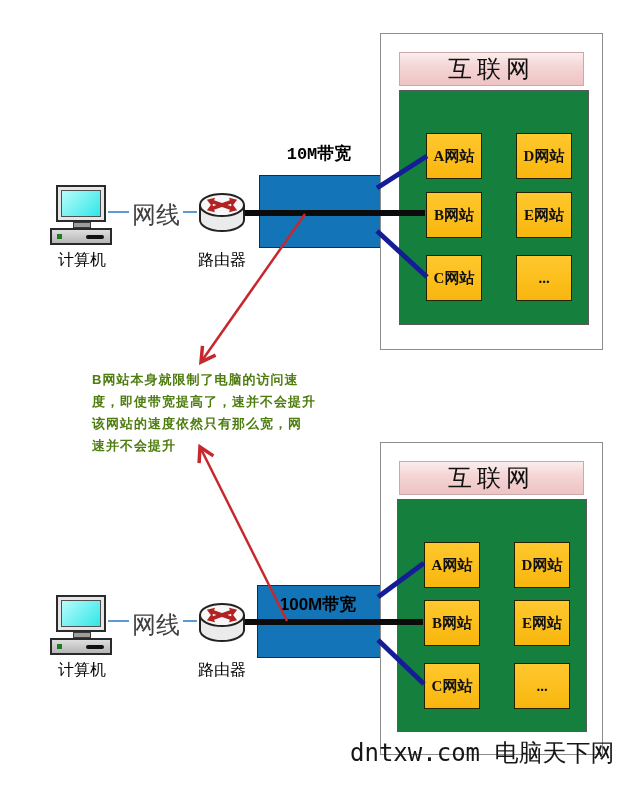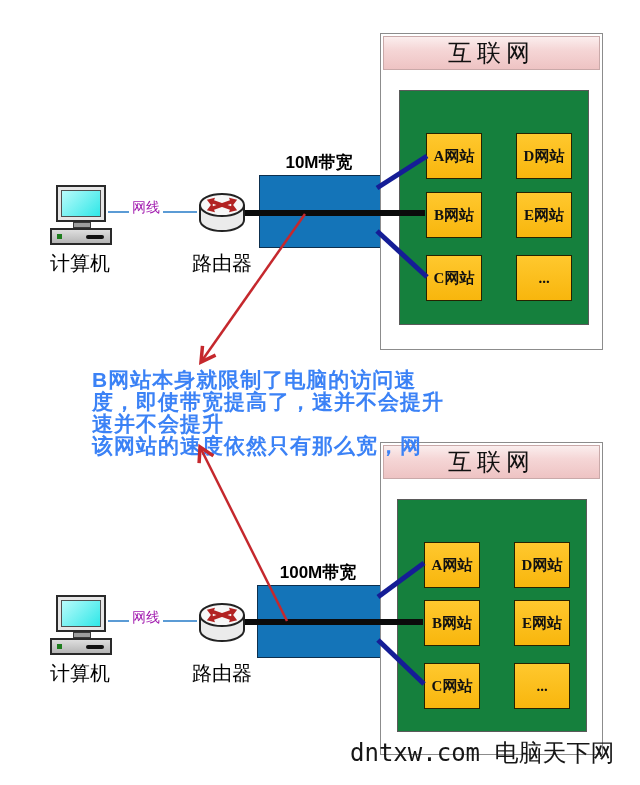--- a/index.html
+++ b/index.html
@@ -7,21 +7,21 @@
     position:relative;width:640px;height:785px;background:#fff;overflow:hidden;
     font-family:"Liberation Sans",sans-serif;
   }
   svg.overlay{position:absolute;left:0;top:0;pointer-events:none;}
   #connector-layer{z-index:2;}
   #red-layer{z-index:5;}
 
   
   .inet{position:absolute;width:221px;background:#ffffff;border:1px solid #8c8c8c;z-index:1;}
   .inet-header{
-    margin:2px;height:32px;border:1px solid #c9a9a9;
+    margin:18px;height:32px;border:1px solid #c9a9a9;
     background:linear-gradient(180deg,#fbeeee 0%,#f5d6d6 40%,#eec3c3 100%);
     display:flex;align-items:center;justify-content:center;
     font-family:"Liberation Serif",serif;font-size:24px;letter-spacing:5px;color:#111;
   }
   .inet-inner{position:absolute;background:#15803d;border:1px solid #5a5a5a;}
   .site{
     position:absolute;width:54px;height:44px;background:linear-gradient(180deg,#ffc82e,#f8b60d);
     border:1px solid #262200;display:flex;align-items:center;justify-content:center;
     font-family:"Liberation Serif",serif;font-weight:bold;font-size:15px;color:#111;
   }
@@ -35,38 +35,38 @@
 
   
   .computer{position:absolute;width:64px;z-index:3;}
   .monitor{position:relative;margin-left:6px;width:46px;height:33px;background:#e6e6e6;border:2px solid #2a2a2a;}
   .screen{position:absolute;left:3px;top:3px;right:3px;bottom:3px;background:linear-gradient(135deg,#b8fbfb,#2fe7e7);border:1px solid #4f4f4f;}
   .mon-stand{width:16px;height:4px;background:#9d9d9d;border:1px solid #3a3a3a;margin:0 auto;}
   .case{position:relative;width:58px;height:13px;background:linear-gradient(#dedede,#b5b5b5);border:2px solid #2a2a2a;}
   .led{position:absolute;left:5px;top:4px;width:5px;height:5px;background:#1d7d1d;}
   .slot{position:absolute;right:6px;top:5px;width:18px;height:4px;background:#101010;border-radius:2px;}
   .dev-label{
-    margin-top:5px;text-align:left;font-family:"Liberation Serif",serif;
-    font-size:20px;color:#000;white-space:nowrap;
+    margin-top:5px;text-align:center;font-family:"Liberation Serif",serif;
+    font-size:16px;color:#000;white-space:nowrap;
   }
 
   
   .router{position:absolute;width:60px;z-index:3;text-align:center;}
   .router .dev-label{margin-top:8px;}
 
   
   .cable-label{
     position:absolute;z-index:3;background:#fff;padding:0 3px;
-    font-family:"Liberation Serif",serif;font-size:14px;color:#a21caf;white-space:nowrap;text-align:right;
+    font-family:"Liberation Serif",serif;font-size:24px;color:#404040;white-space:nowrap;text-align:right;
   }
 
   
   .annotation{
     position:absolute;left:92px;top:369px;z-index:4;
-    color:#3b82f6;font-weight:bold;font-size:21px;line-height:22px;letter-spacing:1px;
+    color:#4d7c0f;font-weight:bold;font-size:13px;line-height:22px;letter-spacing:1px;
     font-family:"Liberation Sans",sans-serif;
   }
   .annotation span{display:block;white-space:nowrap;}
 
   
   .watermark{
     position:absolute;left:350px;top:737px;z-index:6;color:#161616;
     font-family:"DejaVu Sans Mono",monospace;font-size:24px;white-space:nowrap;
   }
 </style>
@@ -114,39 +114,39 @@
           <path d="M-16,0 L-9,-4.6 L-9,-1.8 L9,-1.8 L9,-4.6 L16,0 L9,4.6 L9,1.8 L-9,1.8 L-9,4.6 Z"></path>
         </g>
         <g transform="translate(25,14) rotate(19)">
           <path d="M-16,0 L-9,-4.6 L-9,-1.8 L9,-1.8 L9,-4.6 L16,0 L9,4.6 L9,1.8 L-9,1.8 L-9,4.6 Z"></path>
         </g>
       </g>
     </svg>
     <div class="dev-label">路由器</div>
   </div>
 
-  <div class="bandlabel" style="left:259px;top:151px;width:120px;">10M带宽</div>
+  <div class="bandlabel" style="left:259px;top:142px;width:120px;font-family:Liberation Mono, monospace;">10M带宽</div>
 
   <div class="inet" style="left:380px;top:33px;height:315px;">
     <div class="inet-header">互联网</div>
     <div class="inet-inner" style="left:18px;top:56px;width:188px;height:233px;">
       <div class="site" style="left:26px;top:42px;">A网站</div>
       <div class="site" style="left:26px;top:101px;">B网站</div>
       <div class="site" style="left:26px;top:164px;">C网站</div>
       <div class="site" style="left:116px;top:42px;">D网站</div>
       <div class="site" style="left:116px;top:101px;">E网站</div>
       <div class="site" style="left:116px;top:164px;">...</div>
     </div>
   </div>
 
   <div class="annotation">
     <span>B网站本身就限制了电脑的访问速</span>
     <span>度，即使带宽提高了，速并不会提升</span>
+    <span>该网站的速度依然只有那么宽，网</span>
     <span>速并不会提升</span>
-    <span>该网站的速度依然只有那么宽，网</span>
   </div>
 
   <div class="computer" style="left:50px;top:595px;">
     <div class="monitor">
         <div class="screen"></div>
       </div>
     <div class="mon-stand"></div>
     <div class="case">
       <div class="led"></div>
       <div class="slot"></div>
@@ -165,21 +165,21 @@
           <path d="M-16,0 L-9,-4.6 L-9,-1.8 L9,-1.8 L9,-4.6 L16,0 L9,4.6 L9,1.8 L-9,1.8 L-9,4.6 Z"></path>
         </g>
         <g transform="translate(25,14) rotate(19)">
           <path d="M-16,0 L-9,-4.6 L-9,-1.8 L9,-1.8 L9,-4.6 L16,0 L9,4.6 L9,1.8 L-9,1.8 L-9,4.6 Z"></path>
         </g>
       </g>
     </svg>
     <div class="dev-label">路由器</div>
   </div>
 
-  <div class="bandlabel" style="left:257px;top:561px;width:122px;">100M带宽</div>
+  <div class="bandlabel" style="left:257px;top:593px;width:122px;">100M带宽</div>
 
   <div class="inet" style="left:380px;top:442px;height:311px;">
     <div class="inet-header">互联网</div>
     <div class="inet-inner" style="left:16px;top:56px;width:188px;height:231px;">
       <div class="site" style="left:26px;top:42px;">A网站</div>
       <div class="site" style="left:26px;top:100px;">B网站</div>
       <div class="site" style="left:26px;top:163px;">C网站</div>
       <div class="site" style="left:116px;top:42px;">D网站</div>
       <div class="site" style="left:116px;top:100px;">E网站</div>
       <div class="site" style="left:116px;top:163px;">...</div>

